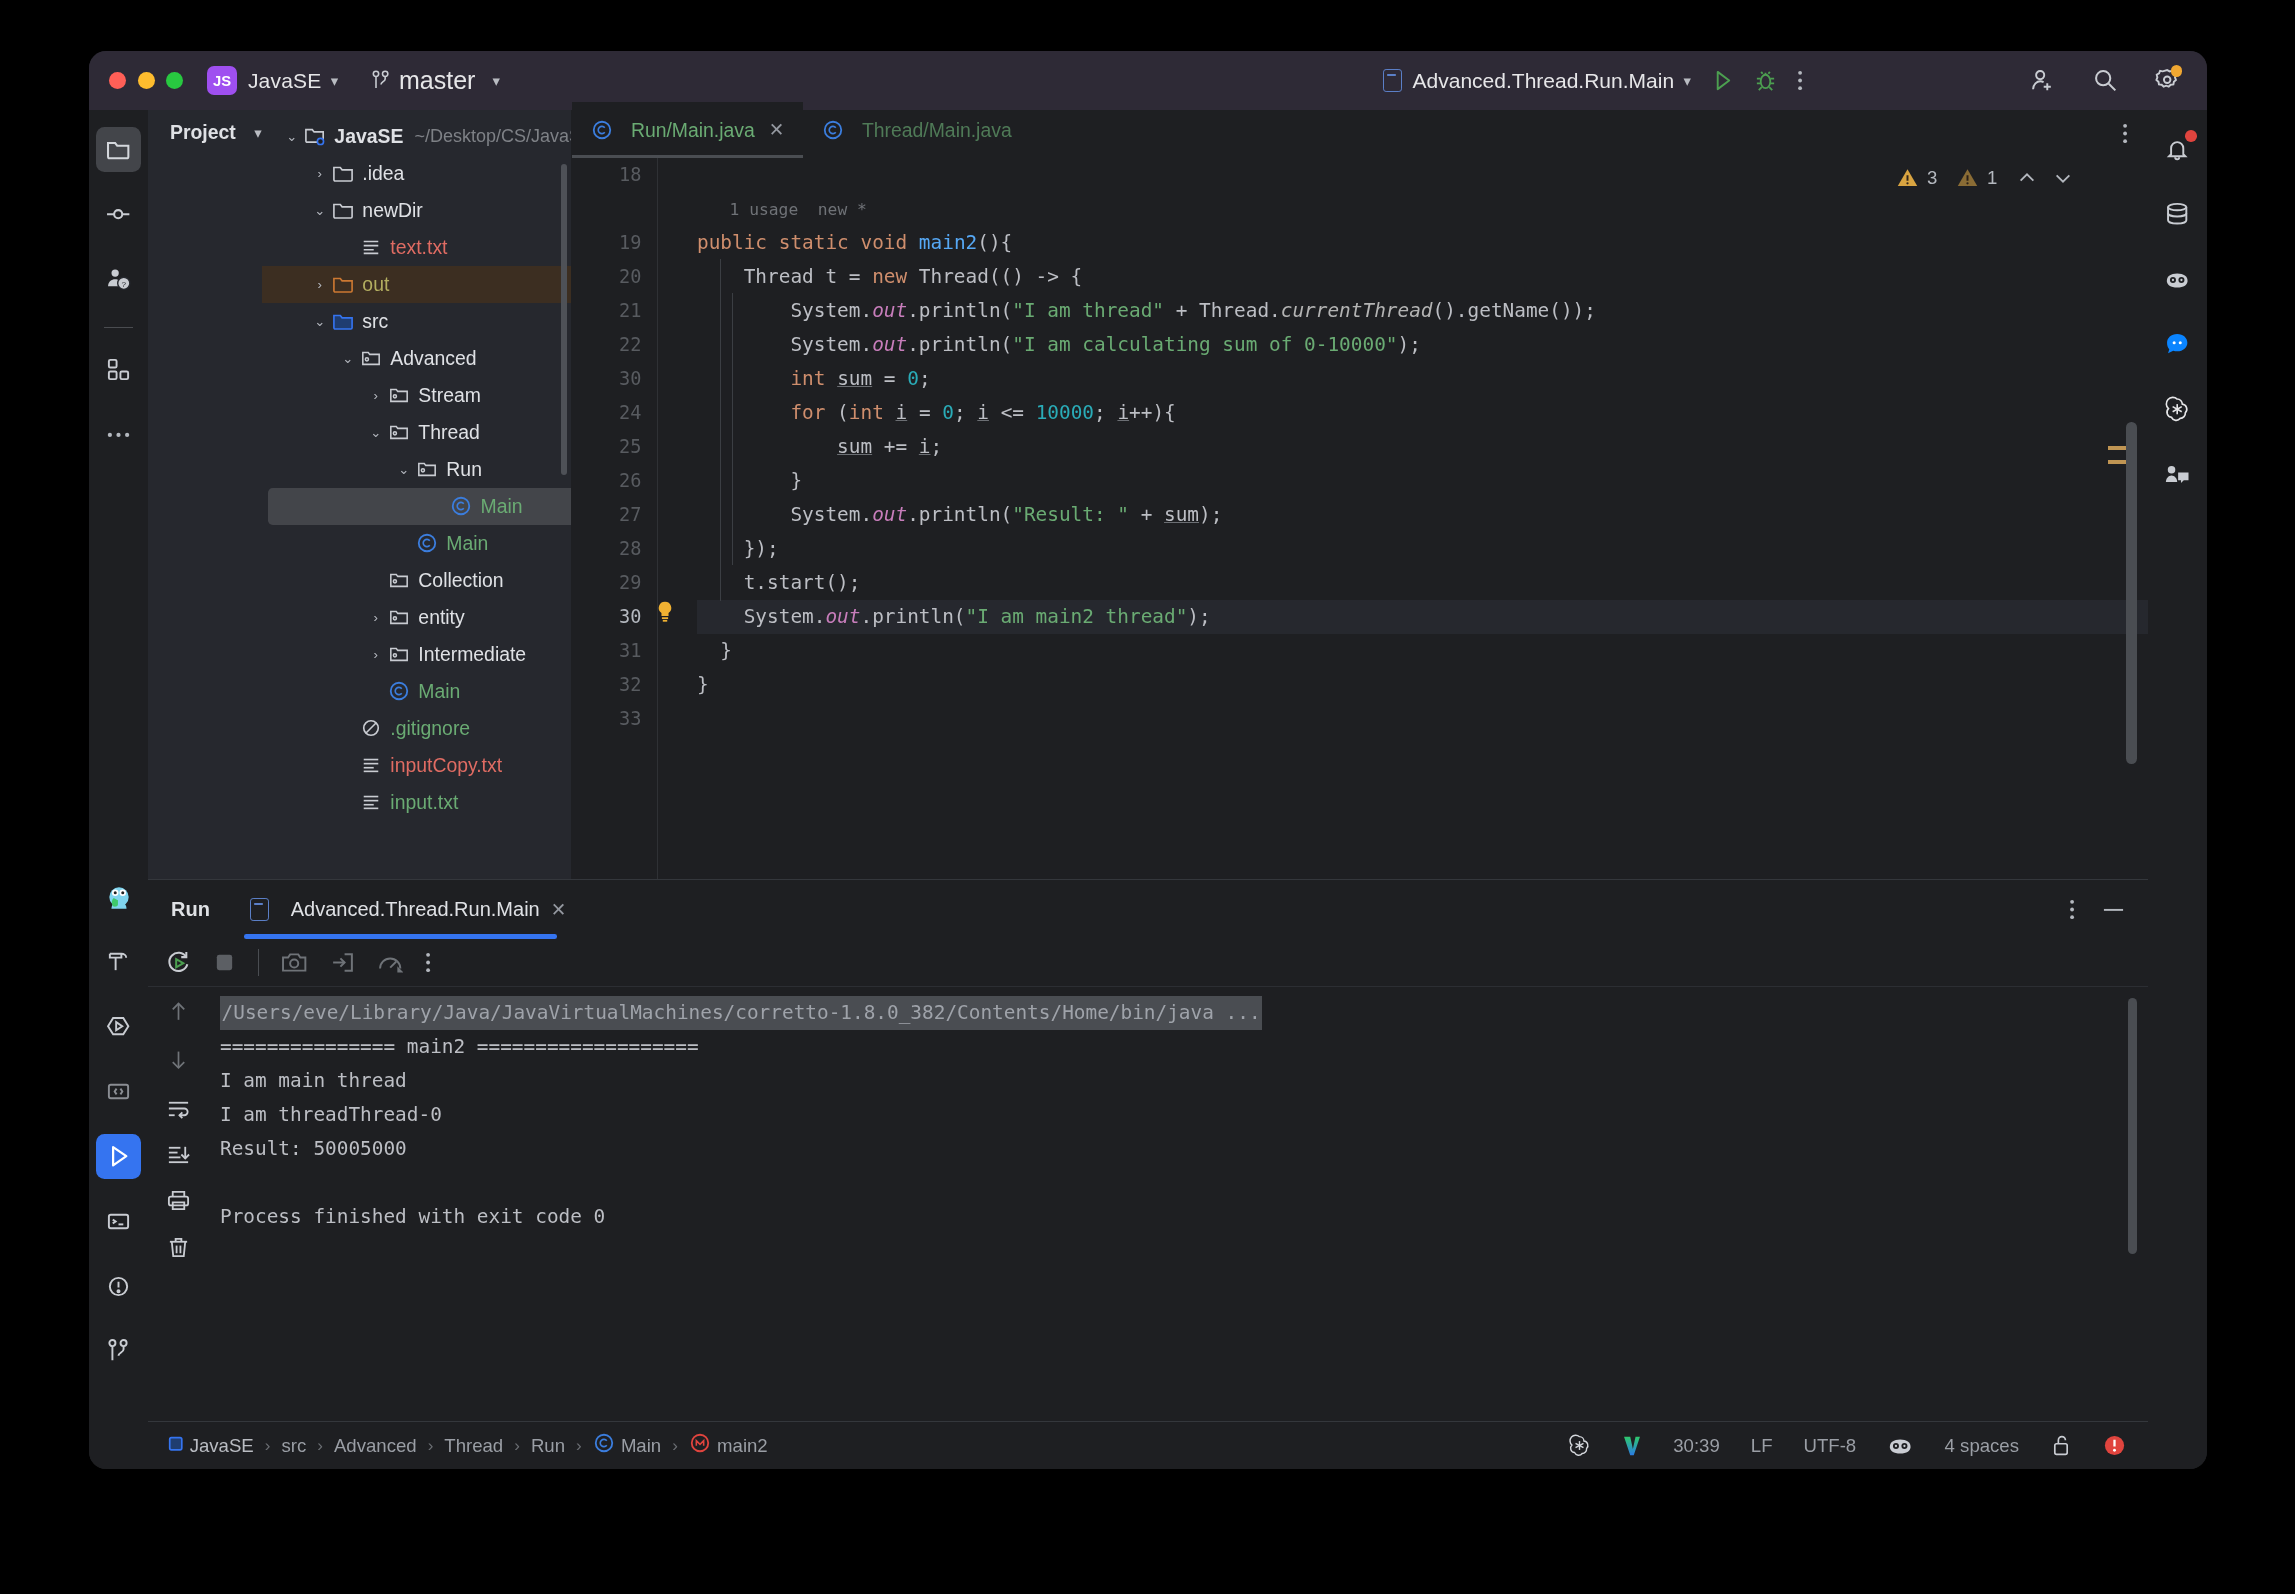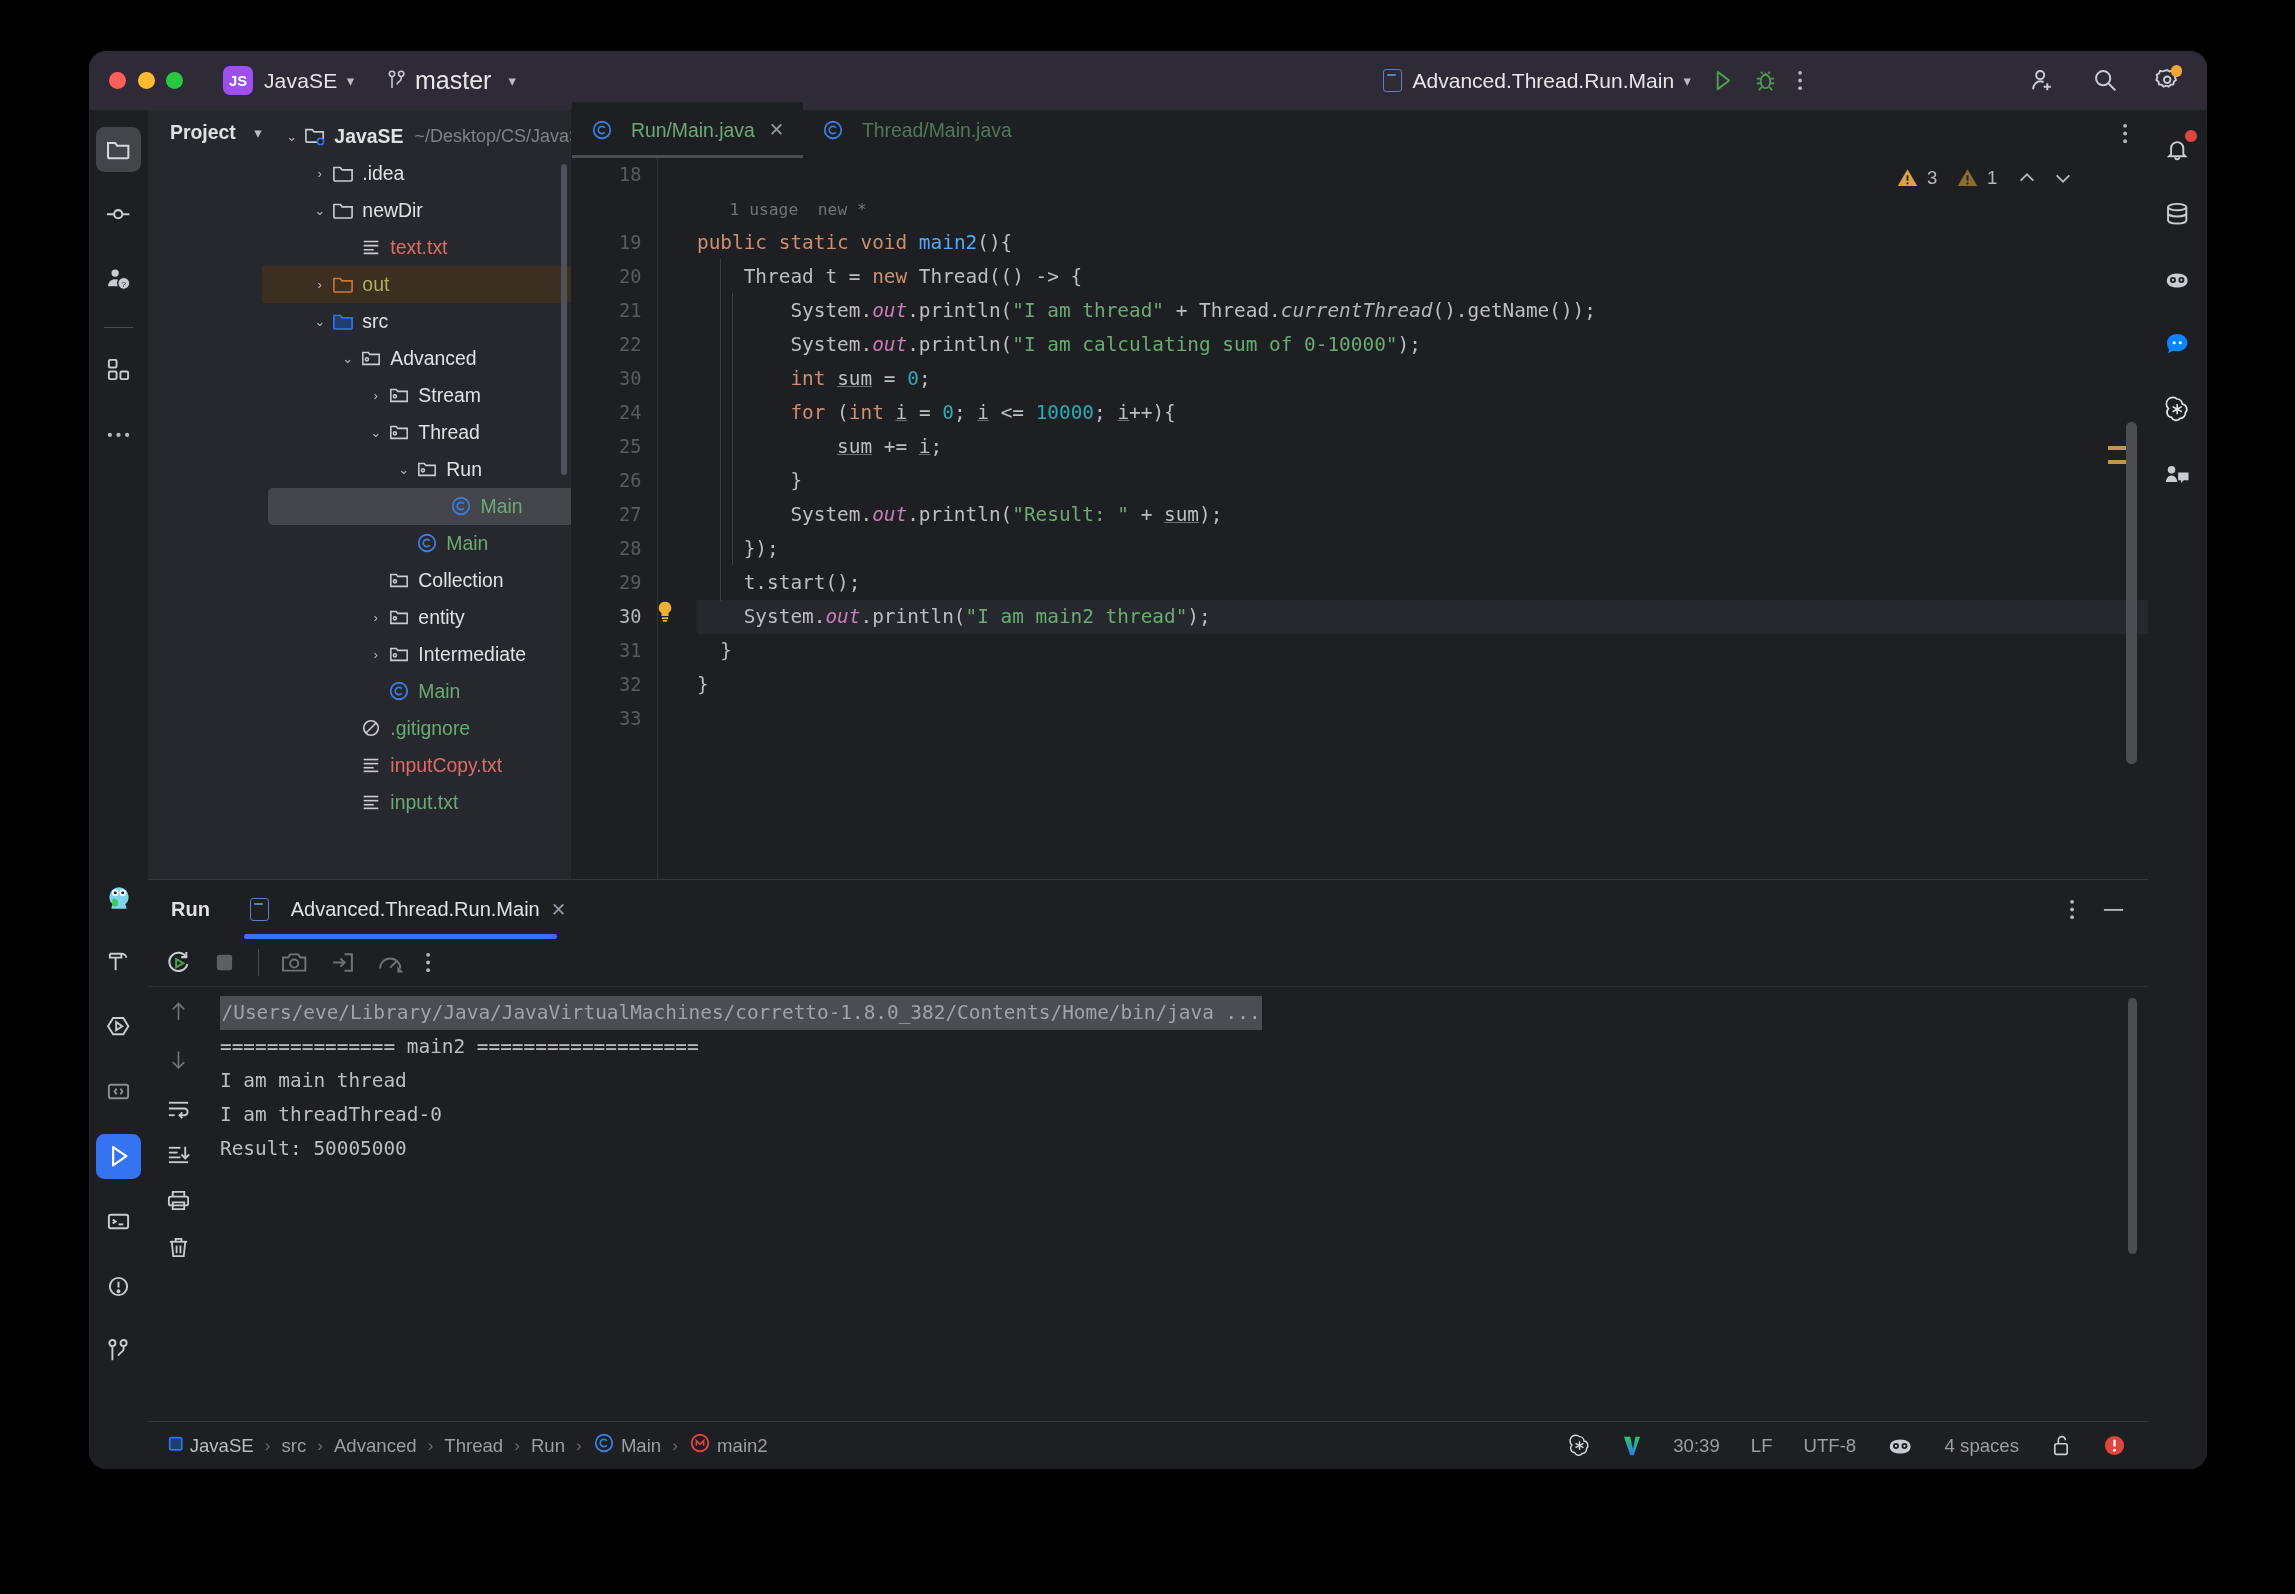--- a/index.html
+++ b/index.html
@@ -37,21 +37,21 @@
   .dot { width: 17px; height: 17px; border-radius: 50%; }
   .dot.red { background: #ff5f57; }
   .dot.yellow { background: #febc2e; }
   .dot.green { background: #28c840; }
 
   .proj-badge {
     width: 29.5px; height: 29.5px; border-radius: 7px;
     background: #9f4ff0;
     color: #fff; font-size: 14.8px; font-weight: bold;
     display: flex; align-items: center; justify-content: center;
-    margin-left: 40px;
+    margin-left: 24px;
   }
   .title-text { color: #e6e6e8; font-size: 21px; margin-left: 11px; letter-spacing:0.2px;}
   .chev { color: #b9bcc2; font-size: 14.8px; margin-left: 9.3px; }
   .branch-group { display: flex; align-items: center; margin-left: 33px; gap: 7.8px; }
   .branch-name { color: #e6e6e8; font-size: 25px; }
 
   .title-center {
     position: absolute;
     right: 404px; top: 0; height: 59px;
     display: flex; align-items: center; gap: 0px;
@@ -882,20 +882,21 @@
                 </svg>
               </span>
             </div>
             <div class="console-out" id="console">
                 <div class="con-line"><span class="cmd-line">/Users/eve/Library/Java/JavaVirtualMachines/corretto-1.8.0_382/Contents/Home/bin/java ...</span></div>
                 <div class="con-line">=============== main2 ===================</div>
                 <div class="con-line">I am main thread</div>
                 <div class="con-line">I am threadThread-0</div>
                 <div class="con-line">Result: 50005000</div>
                 <div class="con-line"></div>
+                <div class="con-line">Process finished with exit code 0</div>
               </div>
             <div class="console-scrollbar"></div>
           </div>
         </div>
 
         <div class="statusbar">
           <div class="crumbs" id="crumbs">
               <span class="crumb white" style="display: inline-flex; align-items: center; gap: 6.2px;">
                 <span><svg width="15.5" height="15.5" viewBox="0 0 18 18" fill="#1f3d70" stroke="#3574f0" stroke-width="2">
                     <rect x="2" y="2" width="14" height="14" rx="2"></rect>

